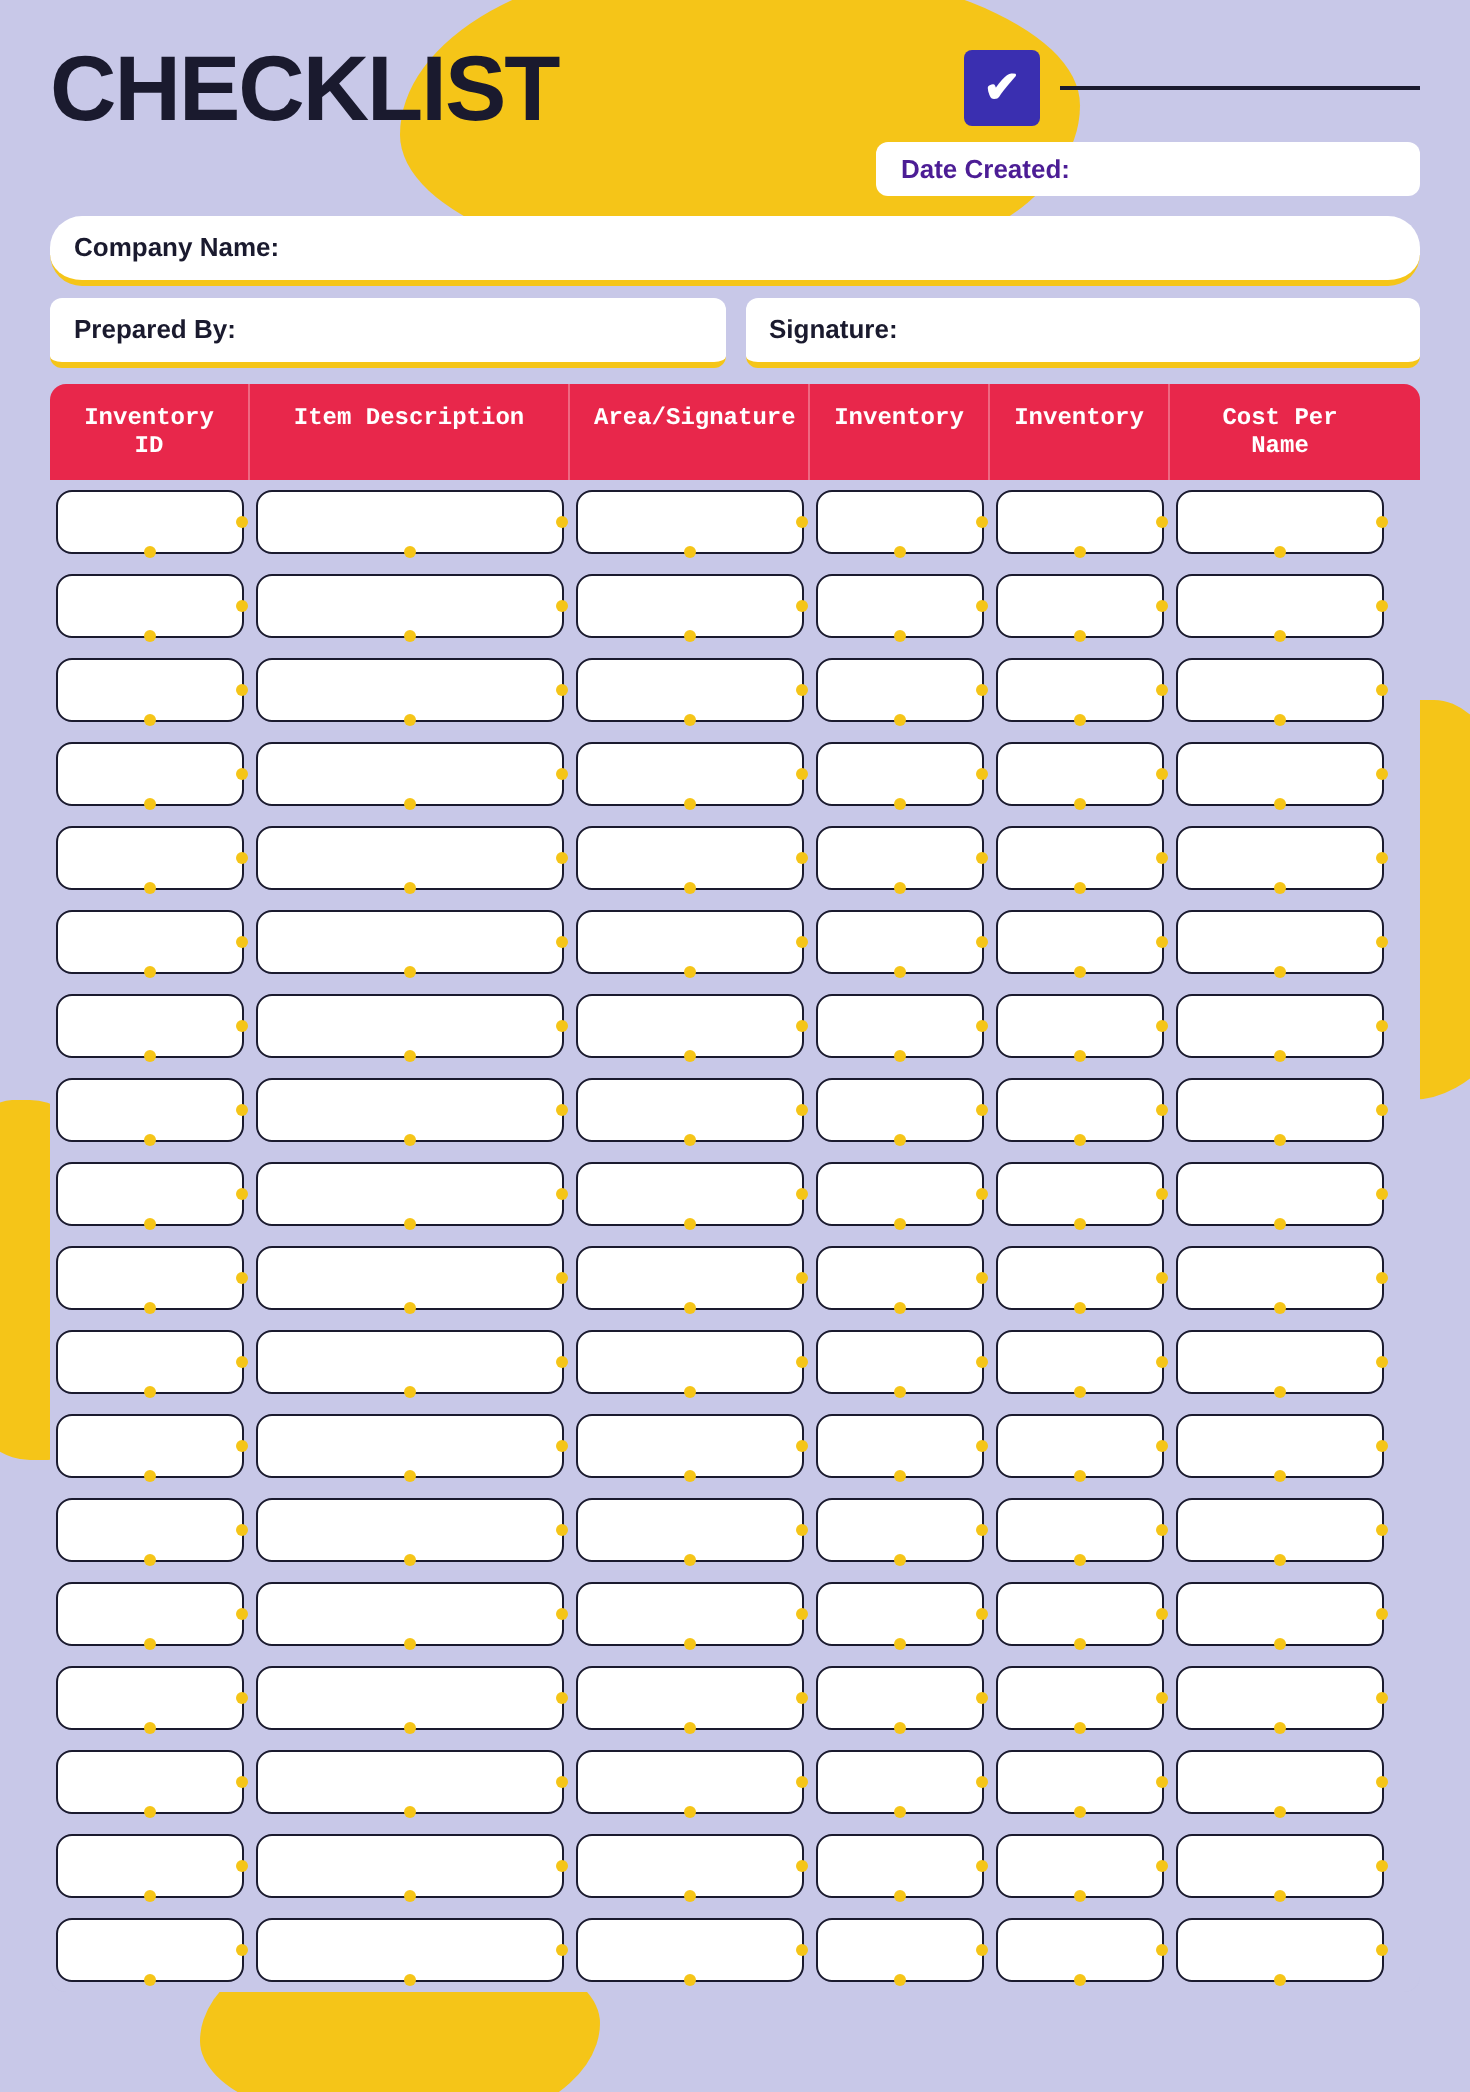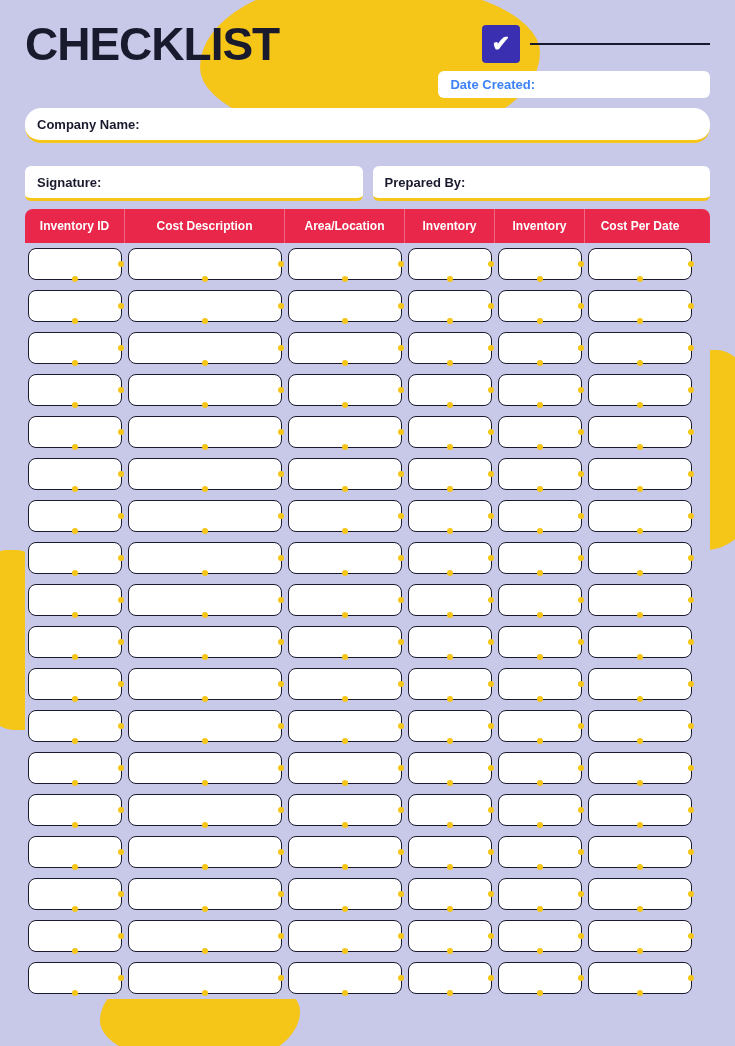--- a/index.html
+++ b/index.html
@@ -115,21 +115,21 @@
       align-items: center;
       gap: 8px;
       background: white;
       border-radius: 6px;
       padding: 6px 12px;
       min-width: 260px;
     }
     .date-created-label {
       font-size: 13px;
       font-weight: 700;
-      color: #3b82f6;
+      color: #4c1d95;
       white-space: nowrap;
     }
     .form-field {
       flex: 1;
       background: white;
       border-radius: 6px;
       padding: 7px 12px;
       border-bottom: 3px solid #f5c518;
     }
     .form-field.half {
@@ -137,21 +137,21 @@
     }
     .field-label {
       font-size: 13px;
       font-weight: 700;
       color: #1a1a2e;
     }
     .single-field {
       background: white;
       border-radius: 16px;
       padding: 7px 12px;
-      margin-bottom: 23px;
+      margin-bottom: 6px;
       border-bottom: 3px solid #f5c518;
       width: 100%;
     }
     .two-col {
       display: flex;
       gap: 10px;
       margin-bottom: 6px;
     }
     .two-col .form-field {
       border-bottom: 3px solid #f5c518;
@@ -169,20 +169,21 @@
       background-color: #e8274b;
       padding: 0;
     }
     .th {
       color: white;
       font-size: 12px;
       font-weight: 700;
       text-align: center;
       padding: 10px 12px;
       border-right: 1px solid rgba(255,255,255,0.3);
+      font-family: Liberation Mono, monospace;
     }
     .th:last-child { border-right: none; }
 
     .table-body {
       background: #c8c8e8;
     }
     .table-row-group {
       display: grid;
       grid-template-columns: 100px 160px 120px 90px 90px 110px;
       padding: 3px 0;
@@ -247,36 +248,36 @@
       </div>
     </div>
   </div>
 
   <div class="single-field">
     <span class="field-label">Company Name:</span>
   </div>
 
   <div class="two-col">
     <div class="form-field half">
+      <span class="field-label">Prepared By:</span>
+    </div>
+    <div class="form-field half">
       <span class="field-label">Signature:</span>
     </div>
-    <div class="form-field half">
-      <span class="field-label">Prepared By:</span>
-    </div>
   </div>
 
   <div class="table-wrapper">
 
     <div class="table-header">
       <div class="th">Inventory ID</div>
-      <div class="th">Cost Description</div>
-      <div class="th">Area/Location</div>
+      <div class="th">Item Description</div>
+      <div class="th">Area/Signature</div>
       <div class="th">Inventory</div>
       <div class="th">Inventory</div>
-      <div class="th">Cost Per Date</div>
+      <div class="th">Cost Per Name</div>
     </div>
 
     <div class="table-body" id="table-body">
     <div class="table-row-group">
           <div class="td">
             <div class="cell-inner"></div>
           </div>
           <div class="td">
             <div class="cell-inner"></div>
           </div>

